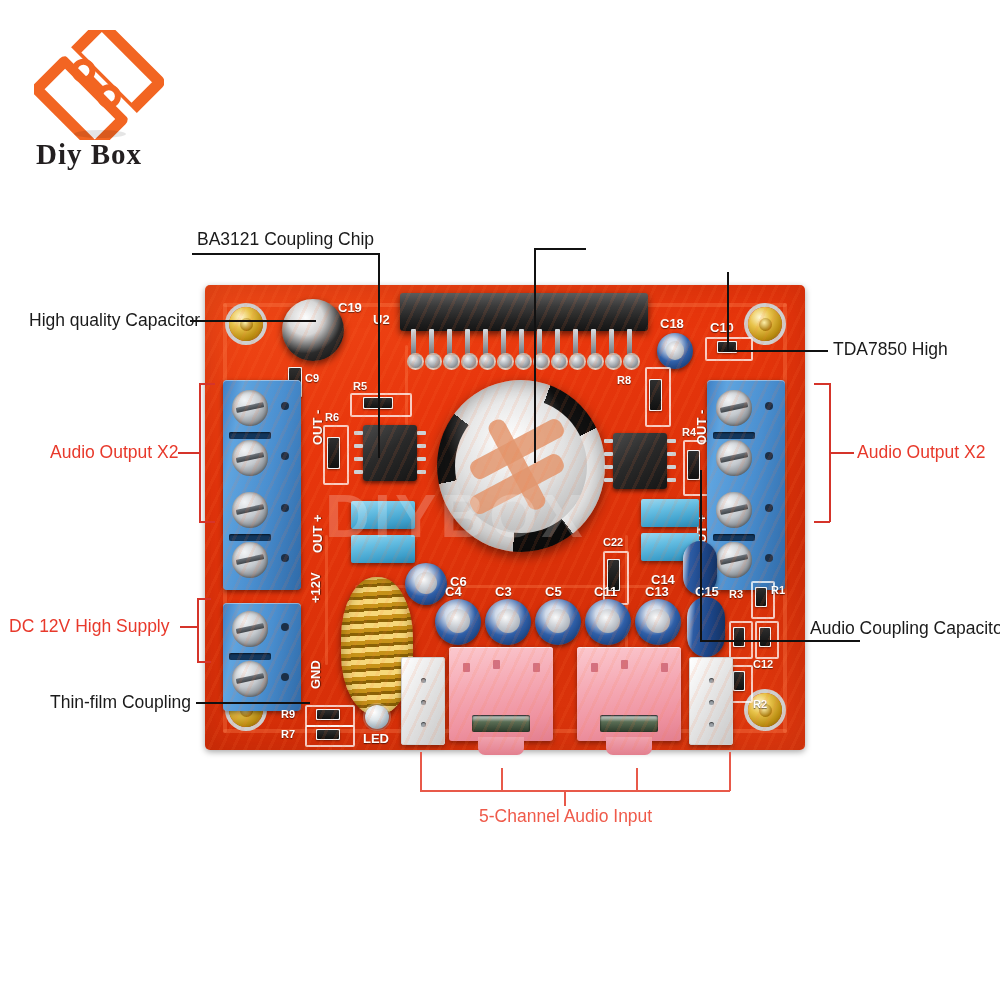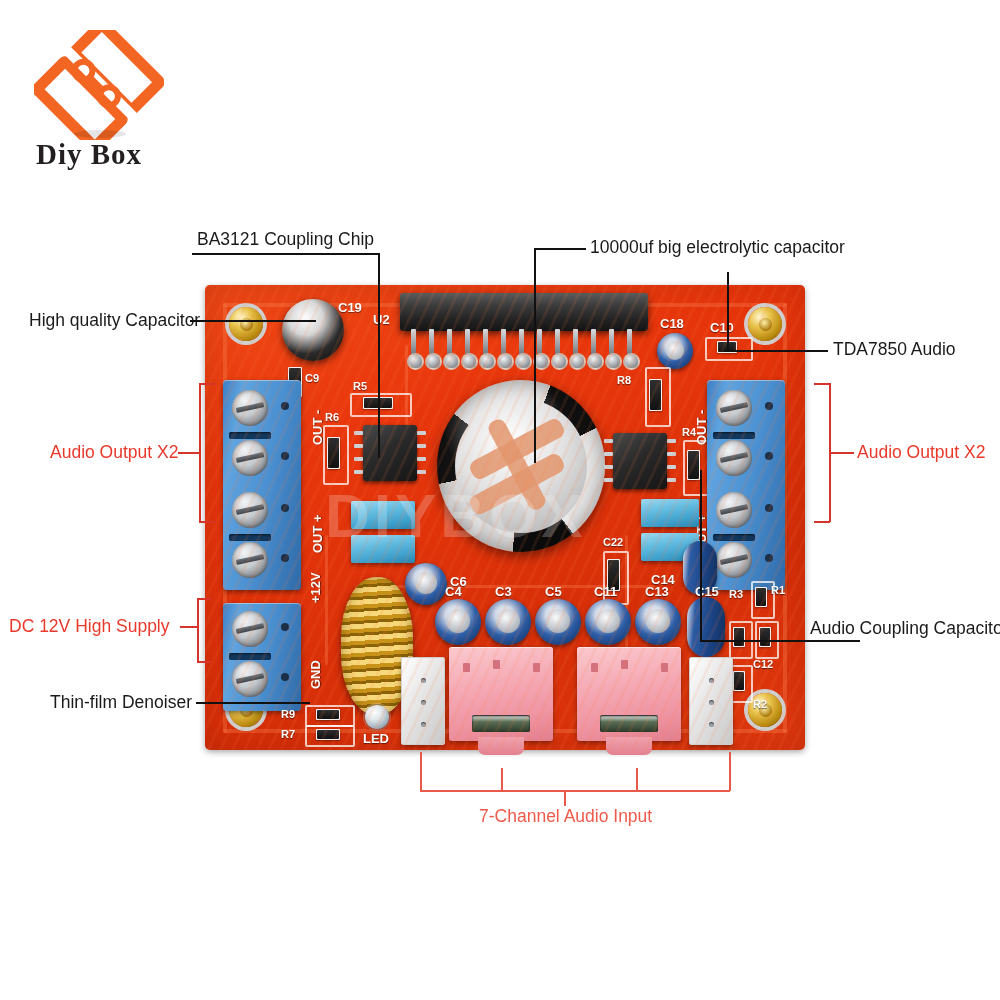--- a/index.html
+++ b/index.html
@@ -426,28 +426,27 @@
         <i style="top:64px;"></i>
     </div>
 
     <div class="wm" style="left:120px;top:195px;">DIYBOX</div>
   </div>
 
   <div class="lbl" style="left:197px;top:231px;">BA3121 Coupling Chip</div>
   <div class="ln h" style="left:192px;top:253px;width:187px;"></div>
   <div class="ln v" style="left:378px;top:253px;height:205px;"></div>
 
-  <div class="lbl" style="left:590px;top:239px;">10000uf big electrolytic capacitor</div>
   <div class="ln h" style="left:534px;top:248px;width:52px;"></div>
   <div class="ln v" style="left:534px;top:248px;height:215px;"></div>
 
   <div class="lbl" style="left:29px;top:312px;">High quality Capacitor</div>
   <div class="ln h" style="left:190px;top:320px;width:126px;"></div>
 
-  <div class="lbl" style="left:833px;top:341px;">TDA7850 Audio</div>
+  <div class="lbl" style="left:833px;top:341px;">TDA7850 High</div>
   <div class="ln h" style="left:727px;top:350px;width:101px;"></div>
   <div class="ln v" style="left:727px;top:272px;height:79px;"></div>
 
   <div class="lbl red" style="left:50px;top:444px;">Audio Output X2</div>
   <div class="ln h r" style="left:178px;top:452px;width:22px;"></div>
   <div class="ln v r" style="left:199px;top:383px;height:139px;"></div>
   <div class="ln h r" style="left:199px;top:383px;width:16px;"></div>
   <div class="ln h r" style="left:199px;top:521px;width:16px;"></div>
 
   <div class="lbl red" style="left:857px;top:444px;">Audio Output X2</div>
@@ -455,28 +454,28 @@
   <div class="ln v r" style="left:829px;top:383px;height:139px;"></div>
   <div class="ln h r" style="left:814px;top:383px;width:16px;"></div>
   <div class="ln h r" style="left:814px;top:521px;width:16px;"></div>
 
   <div class="lbl red" style="left:9px;top:618px;">DC 12V High Supply</div>
   <div class="ln h r" style="left:180px;top:626px;width:18px;"></div>
   <div class="ln v r" style="left:197px;top:598px;height:64px;"></div>
   <div class="ln h r" style="left:197px;top:598px;width:14px;"></div>
   <div class="ln h r" style="left:197px;top:661px;width:14px;"></div>
 
-  <div class="lbl" style="left:50px;top:694px;">Thin-film Denoiser</div>
+  <div class="lbl" style="left:50px;top:694px;">Thin-film Coupling</div>
   <div class="ln h" style="left:196px;top:702px;width:114px;"></div>
 
   <div class="lbl" style="left:810px;top:620px;">Audio Coupling Capacitor</div>
   <div class="ln h" style="left:700px;top:640px;width:160px;"></div>
   <div class="ln v" style="left:700px;top:470px;height:171px;"></div>
 
-  <div class="lbl redsoft" style="left:479px;top:808px;">7-Channel Audio Input</div>
+  <div class="lbl redsoft" style="left:479px;top:808px;">5-Channel Audio Input</div>
   <div class="ln h rs" style="left:420px;top:790px;width:310px;"></div>
   <div class="ln v rs" style="left:564px;top:790px;height:16px;"></div>
   <div class="ln v rs" style="left:420px;top:752px;height:39px;"></div>
   <div class="ln v rs" style="left:501px;top:768px;height:23px;"></div>
   <div class="ln v rs" style="left:636px;top:768px;height:23px;"></div>
   <div class="ln v rs" style="left:729px;top:752px;height:39px;"></div>
 
 </div>
 
 </body></html>

